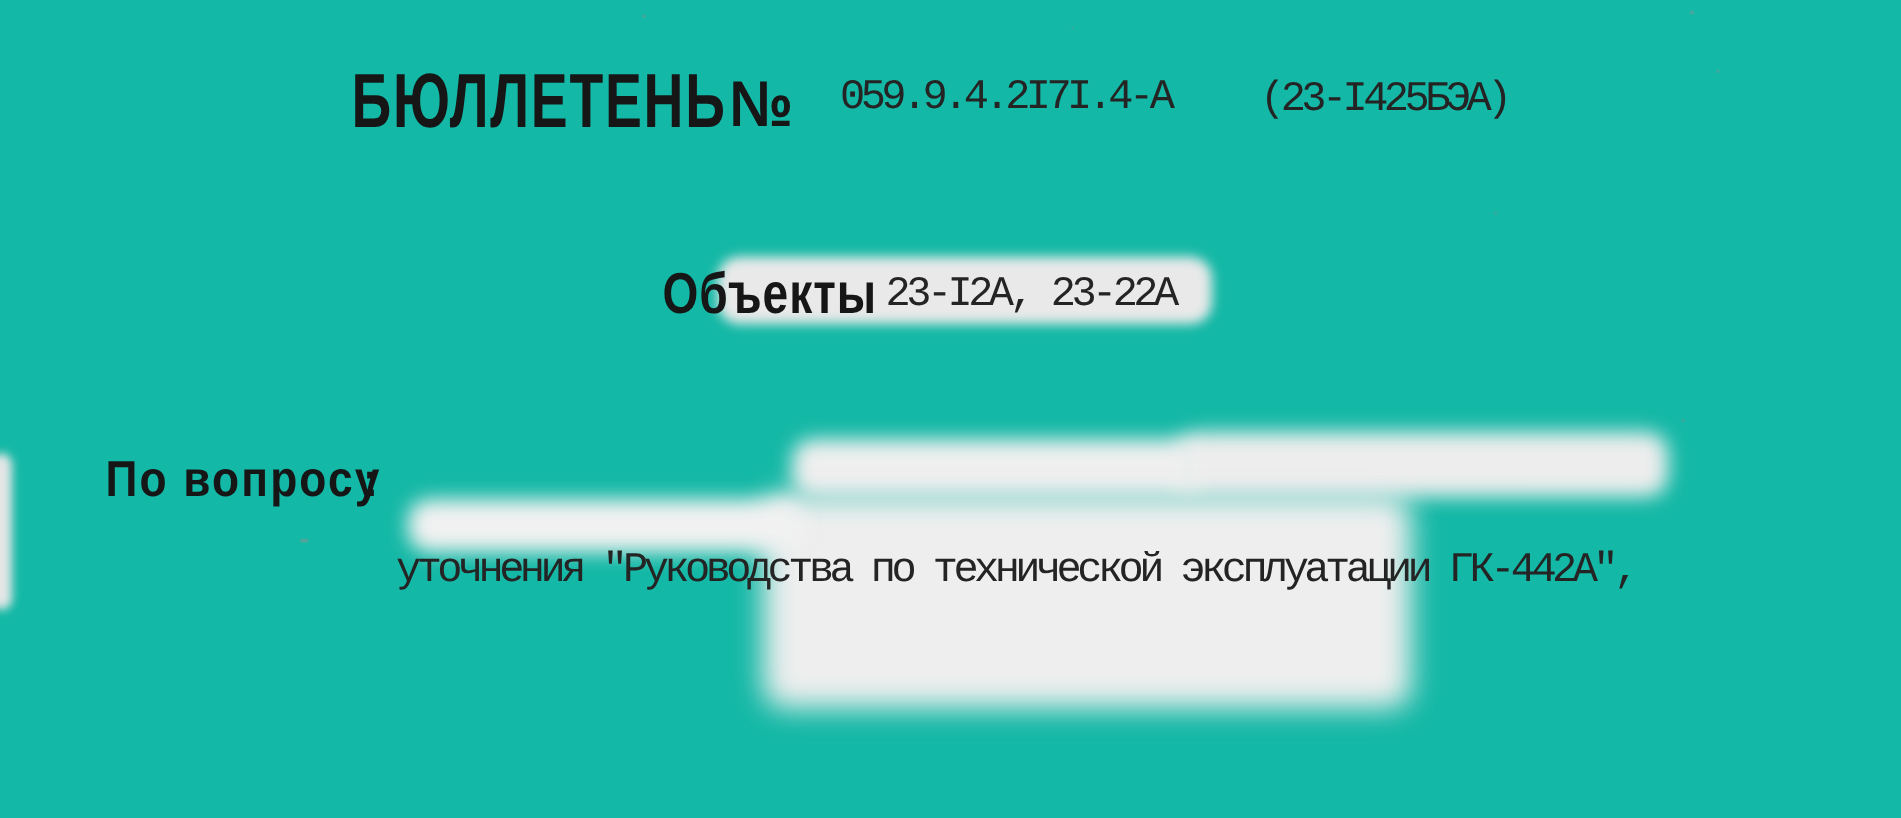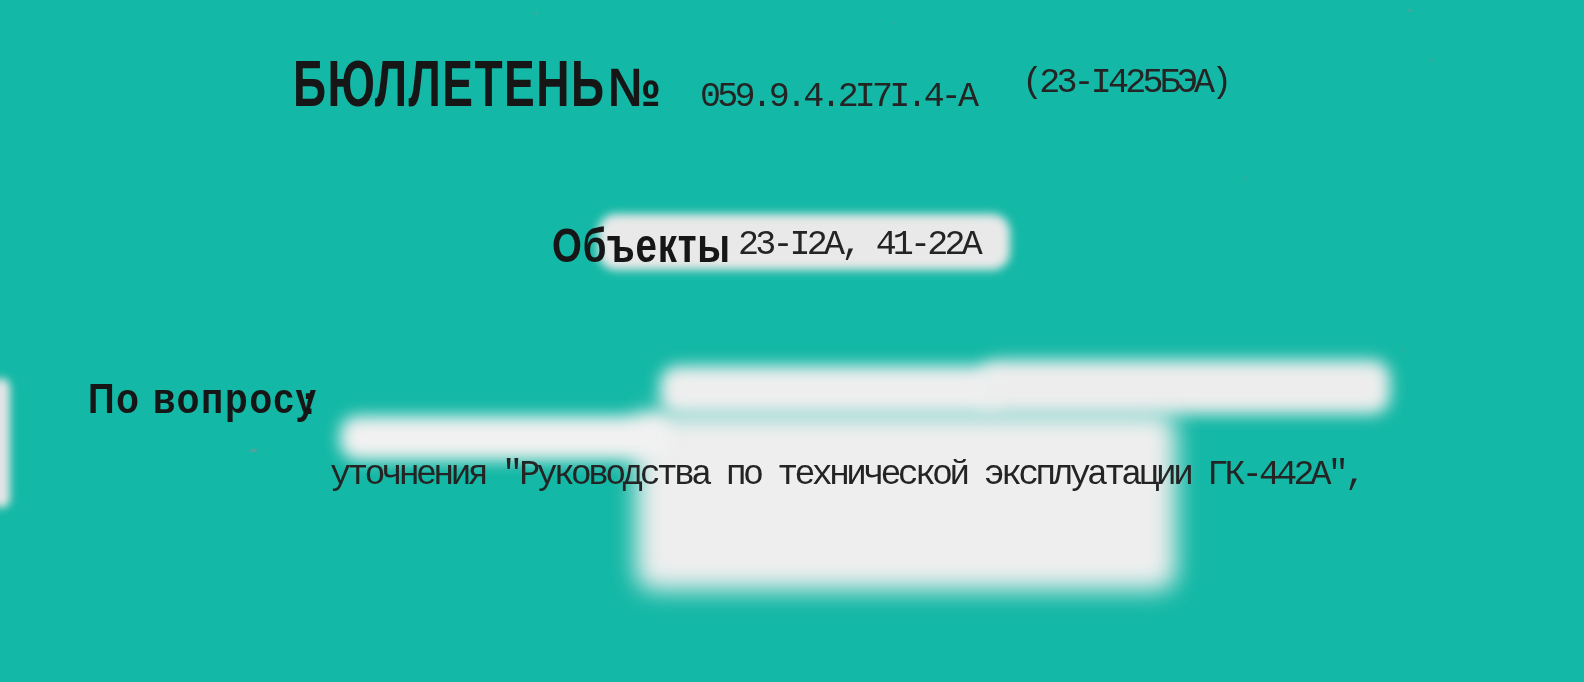--- a/index.html
+++ b/index.html
@@ -59,22 +59,22 @@
     z-index: 2;
     font-family: "Liberation Mono", "DejaVu Sans Mono", monospace;
     font-size: 35px;
     letter-spacing: -3.8px;
     line-height: 1;
     color: #242424;
     white-space: pre;
   }
   .title-label   { left: 293px;  top: 52px;  font-size: 64px; letter-spacing: 2px; transform: scaleX(0.72); }
   .title-numsign { left: 608px;  top: 60px;  font-size: 54px; transform: scaleX(0.88); }
-  .title-number  { left: 700px;  top: 80px; }
-  .title-code    { left: 1022px; top: 66px; }
+  .title-number  { left: 700px;  top: 64px; }
+  .title-code    { left: 1050px; top: 66px; }
 
   .objects-label { left: 552px;  top: 222px; font-size: 48px; letter-spacing: 1px; transform: scaleX(0.80); }
   .objects-value { left: 738px;  top: 228px; }
 
   .subject-label { left: 88px;   top: 378px; font-size: 42px; letter-spacing: 2px; transform: scaleX(0.88); }
   .subject-colon { left: 302px;  top: 380px; font-size: 40px; }
 
   .subject-body {
     position: absolute;
     z-index: 2;
@@ -106,21 +106,21 @@
   <div class="speck sp5"></div>
   <div class="speck sp6"></div>
   <div class="speck sp7"></div>
 
   <span class="stamp title-label">БЮЛЛЕТЕНЬ</span>
   <span class="stamp title-numsign">№</span>
   <span class="mono  title-number">059.9.4.2I7I.4-А</span>
   <span class="mono  title-code">(23-I425БЭА)</span>
 
   <span class="stamp objects-label">Объекты</span>
-  <span class="mono  objects-value">23-I2А, 41-22А</span>
+  <span class="mono  objects-value">23-I2А, 23-22А</span>
 
   <span class="stamp subject-label">По вопросу</span>
   <span class="stamp subject-colon">:</span>
 
   <div class="subject-body">
     <div>уточнения "Руководства по технической эксплуатации ГК-442А",</div>
     
     
     
   </div>

